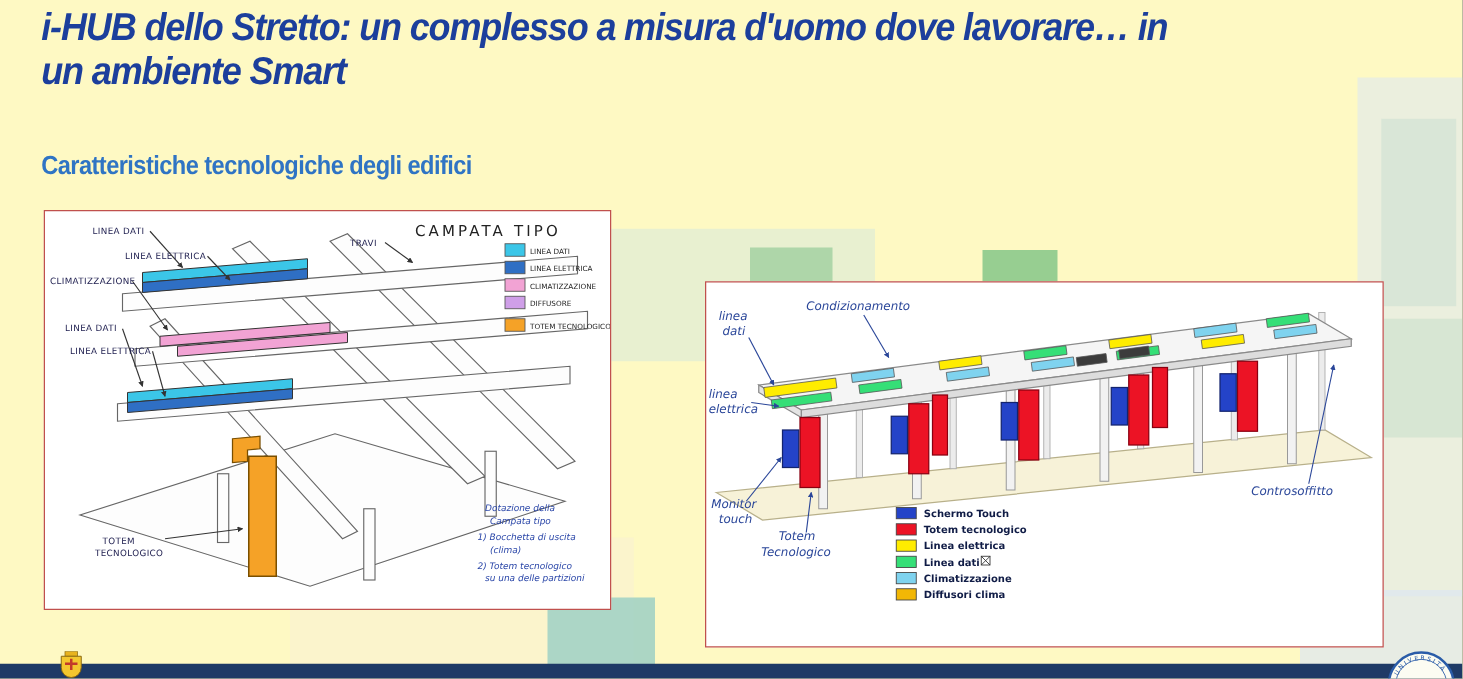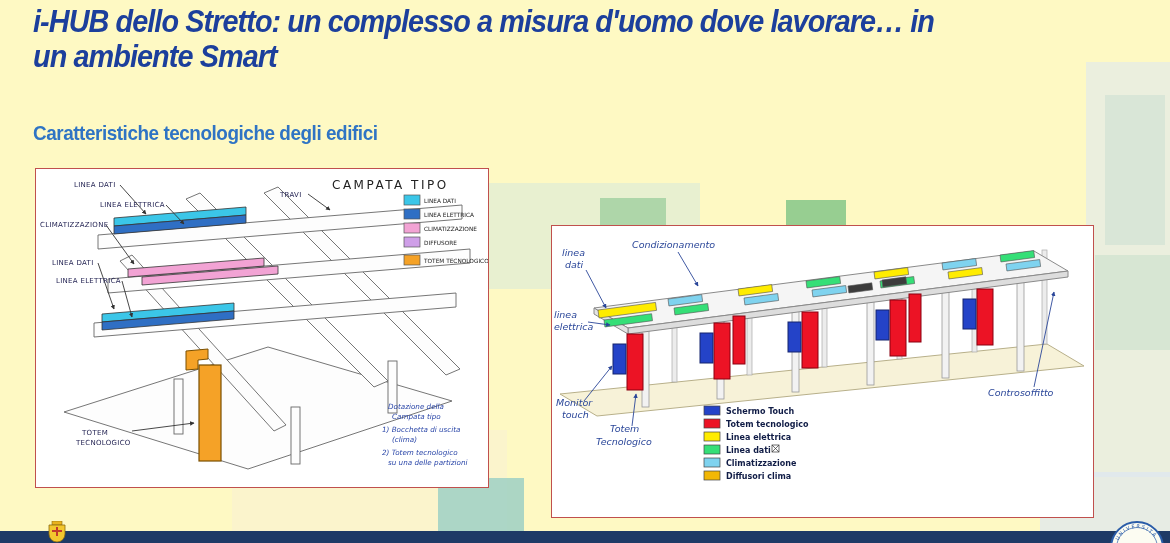--- a/index.html
+++ b/index.html
@@ -116,21 +116,21 @@
         <rect x="0" y="28" width="16" height="10" stroke="#555" stroke-width=".7" fill="#f2a3d4"></rect>
         <text class="legL" x="20" y="36">CLIMATIZZAZIONE</text>
         <rect x="0" y="42" width="16" height="10" stroke="#555" stroke-width=".7" fill="#cf9fe8"></rect>
         <text class="legL" x="20" y="50">DIFFUSORE</text>
         <rect x="0" y="60" width="16" height="10" stroke="#555" stroke-width=".7" fill="#f5a227"></rect>
         <text class="legL" x="20" y="68">TOTEM TECNOLOGICO</text>
       </g>
     </svg>
   </div>
 
-  <div class="fig" style="left: 551px; top: 225px; width: 541px; height: 291px; border: 1px solid rgb(192, 80, 77);">
+  <div class="fig" style="left: 564px; top: 225px; width: 541px; height: 291px; border: 1px solid rgb(192, 80, 77);">
     <svg width="541" height="291" viewBox="0 0 541 291">
       <defs>
         <marker id="arrR" viewBox="0 0 8 8" refX="7" refY="4" markerWidth="5" markerHeight="5" orient="auto-start-reverse">
           <path d="M0,0L8,4L0,8z" fill="#2a4699"></path>
         </marker>
       </defs>
 
       <g>
 
         <polygon points="8,168 495,118 532,140 45,190" fill="#f7f2d8" stroke="#b8b08a"></polygon>

